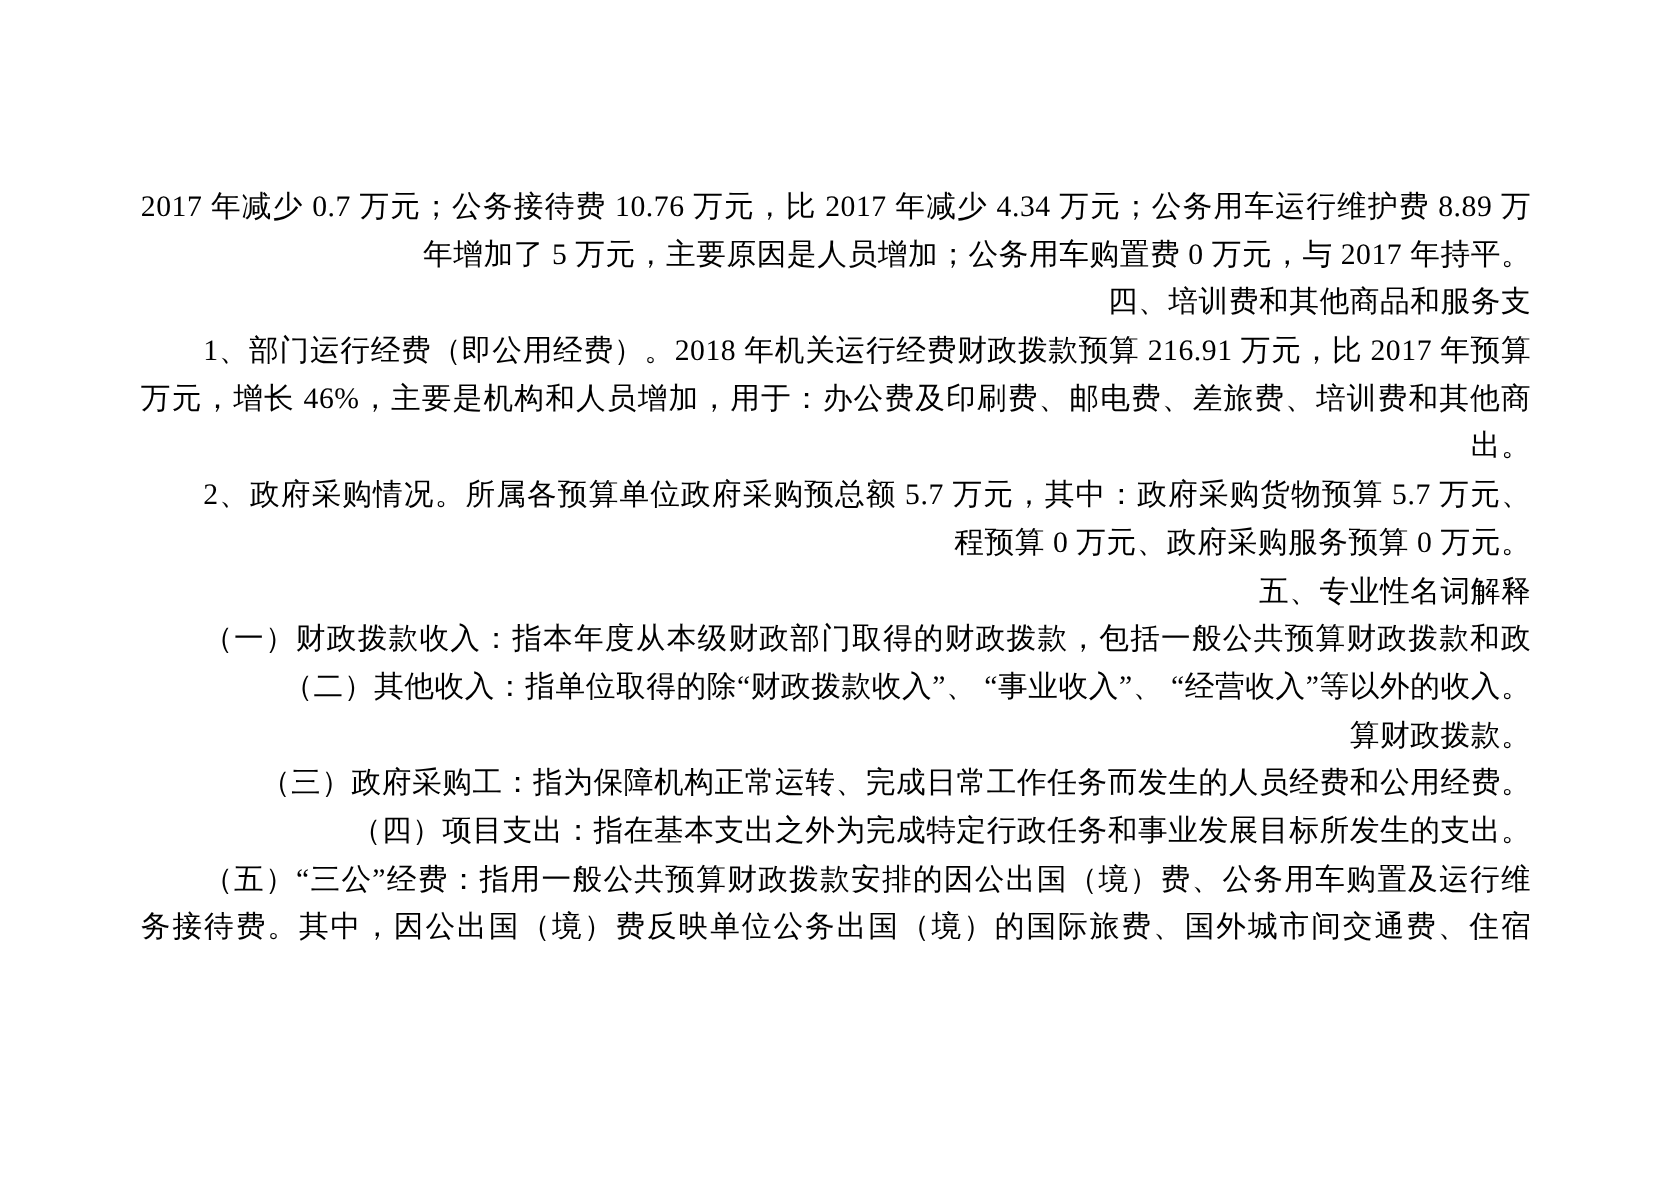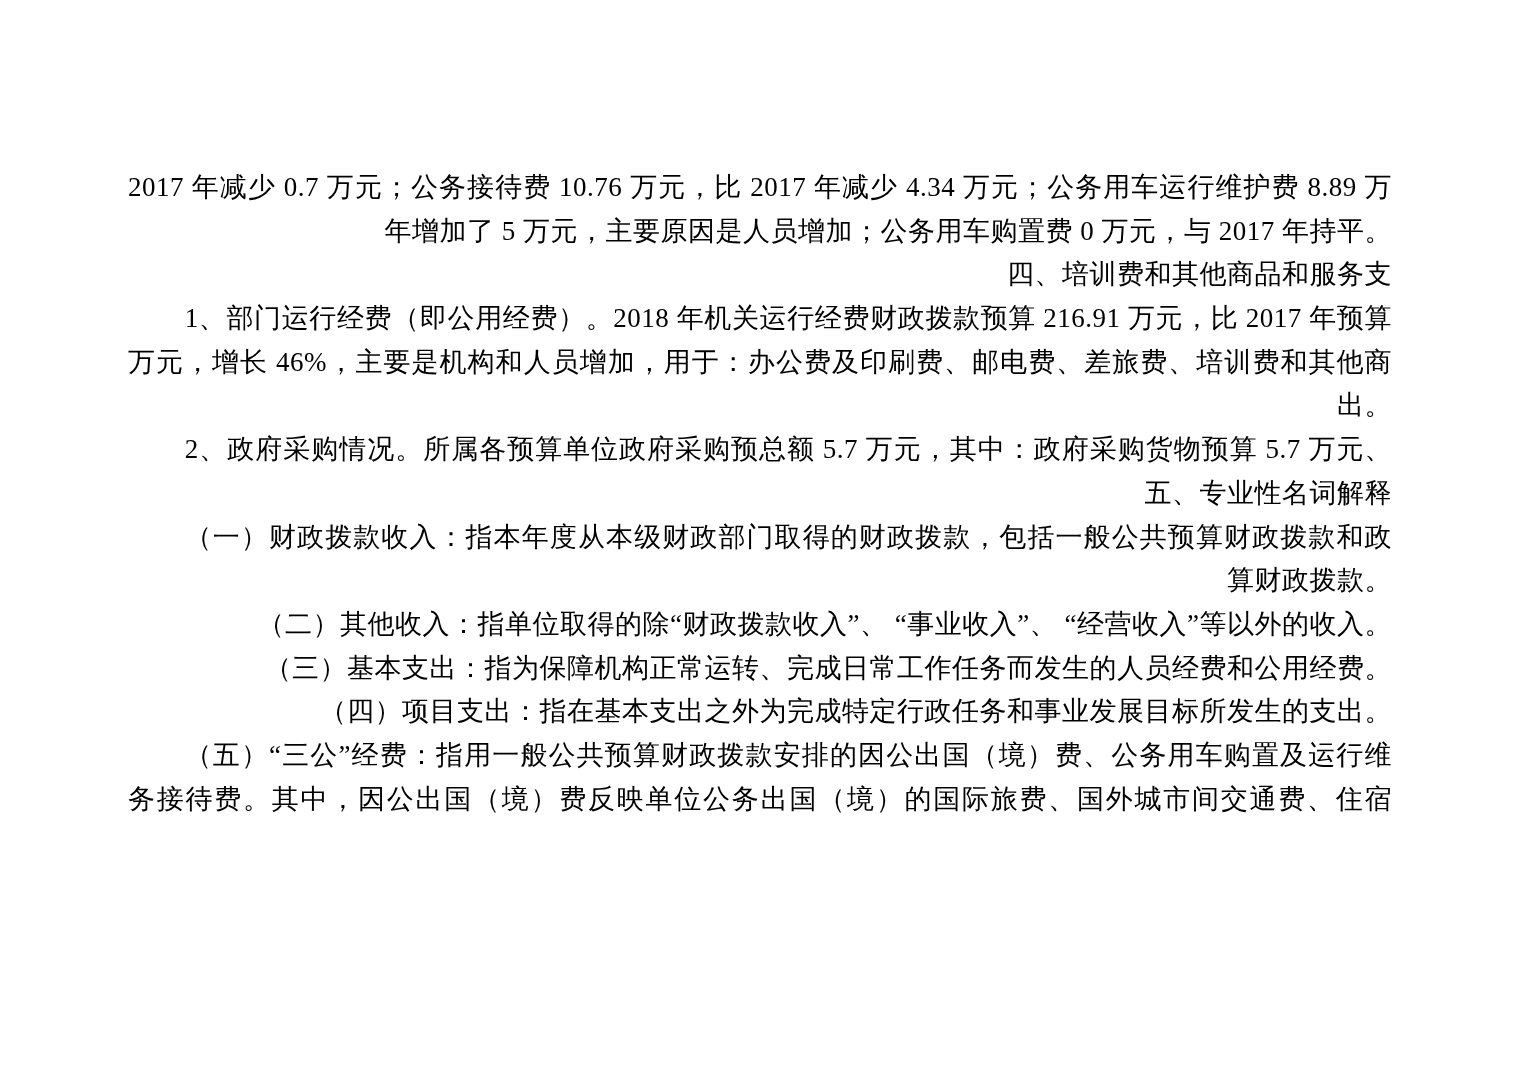--- a/index.html
+++ b/index.html
@@ -47,22 +47,23 @@
 
 <div class="page">
   <div class="text-block">
       <div class="line justify">2017 年减少 0.7 万元；公务接待费 10.76 万元，比 2017 年减少 4.34 万元；公务用车运行维护费 8.89 万元，比 2017</div>
       <div class="line">年增加了 5 万元，主要原因是人员增加；公务用车购置费 0 万元，与 2017 年持平。</div>
       <div class="line indent">四、培训费和其他商品和服务支</div>
       <div class="line indent justify">1、部门运行经费（即公用经费）。2018 年机关运行经费财政拨款预算 216.91 万元，比 2017 年预算增加 100.41</div>
       <div class="line justify">万元，增长 46%，主要是机构和人员增加，用于：办公费及印刷费、邮电费、差旅费、培训费和其他商品和服务支</div>
       <div class="line">出。</div>
       <div class="line indent justify">2、政府采购情况。所属各预算单位政府采购预总额 5.7 万元，其中：政府采购货物预算 5.7 万元、政府采购工</div>
+      <div class="line">程预算 0 万元、政府采购服务预算 0 万元。</div>
       <div class="line indent">五、专业性名词解释</div>
       <div class="line indent justify">（一）财政拨款收入：指本年度从本级财政部门取得的财政拨款，包括一般公共预算财政拨款和政府性基金预</div>
+      <div class="line indent">（二）其他收入：指单位取得的除“财政拨款收入”、 “事业收入”、 “经营收入”等以外的收入。</div>
       <div class="line">算财政拨款。</div>
-      <div class="line indent">（二）其他收入：指单位取得的除“财政拨款收入”、 “事业收入”、 “经营收入”等以外的收入。</div>
-      <div class="line indent">（三）基本支出：指为保障机构正常运转、完成日常工作任务而发生的人员经费和公用经费。</div>
+      <div class="line indent">（三）政府采购工：指为保障机构正常运转、完成日常工作任务而发生的人员经费和公用经费。</div>
       <div class="line indent">（四）项目支出：指在基本支出之外为完成特定行政任务和事业发展目标所发生的支出。</div>
       <div class="line indent justify">（五）“三公”经费：指用一般公共预算财政拨款安排的因公出国（境）费、公务用车购置及运行维护费、公</div>
       <div class="line justify">务接待费。其中，因公出国（境）费反映单位公务出国（境）的国际旅费、国外城市间交通费、住宿费、伙食费、</div>
     </div>
 </div>
 
 </body></html>

